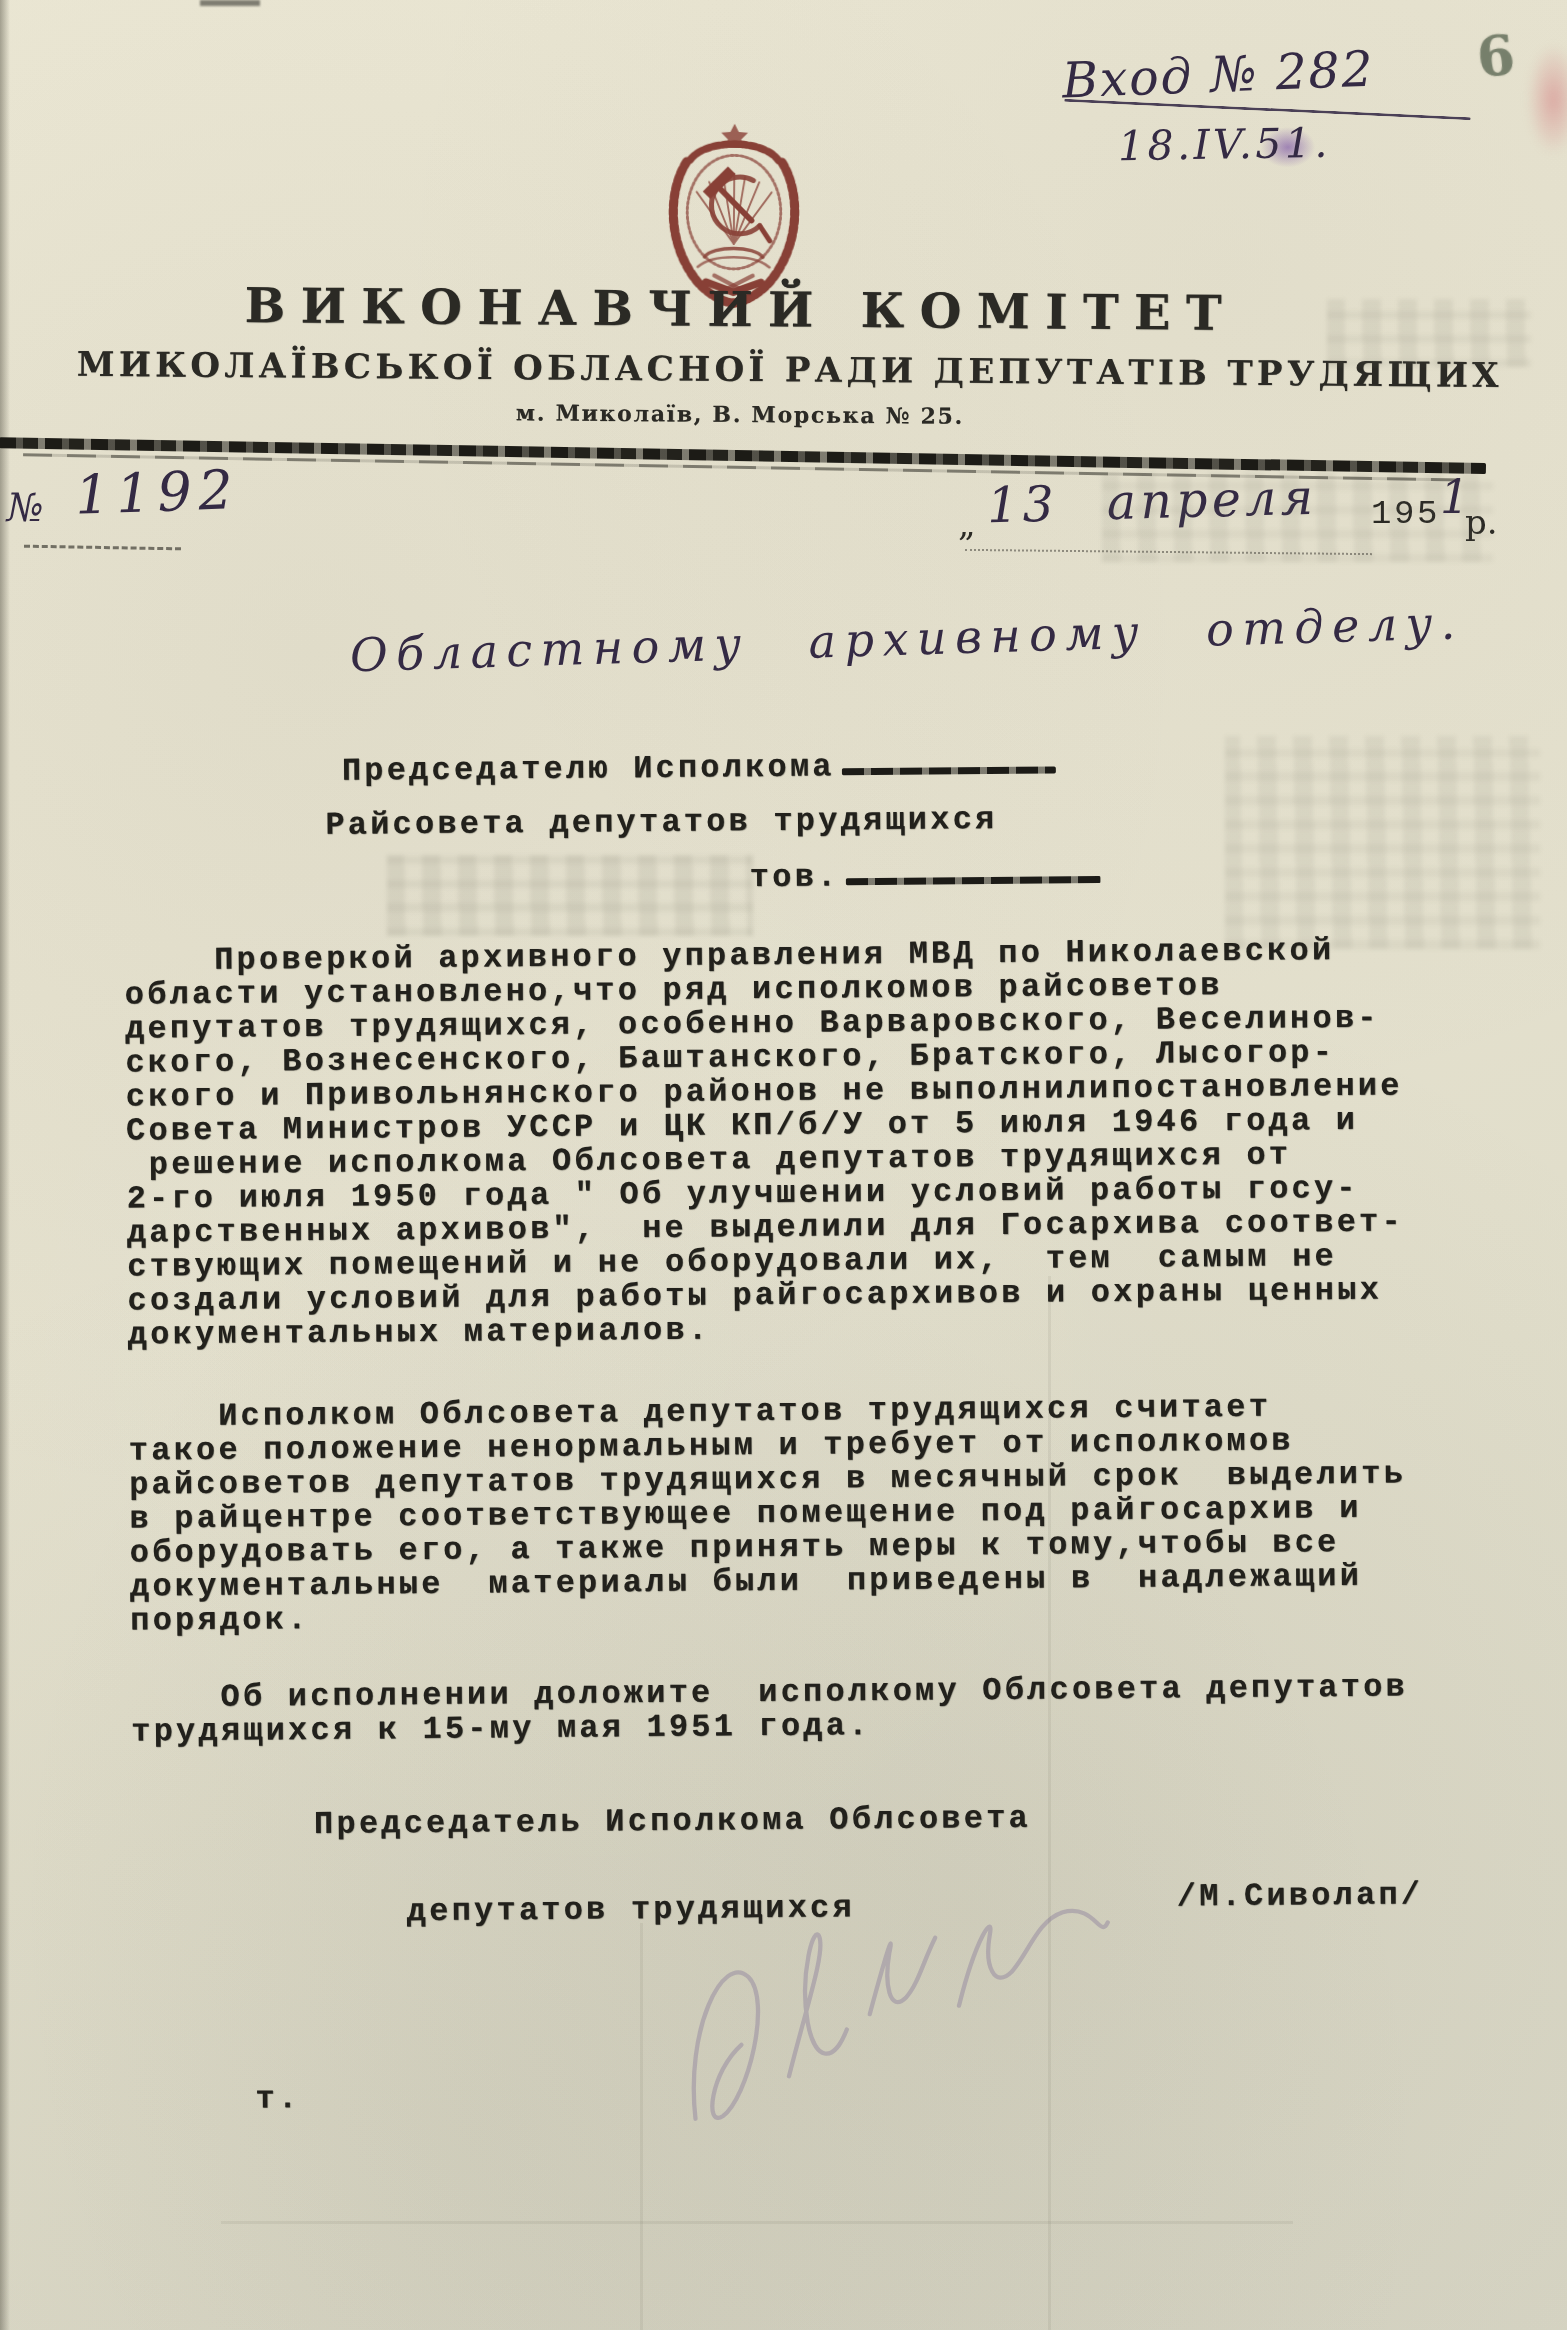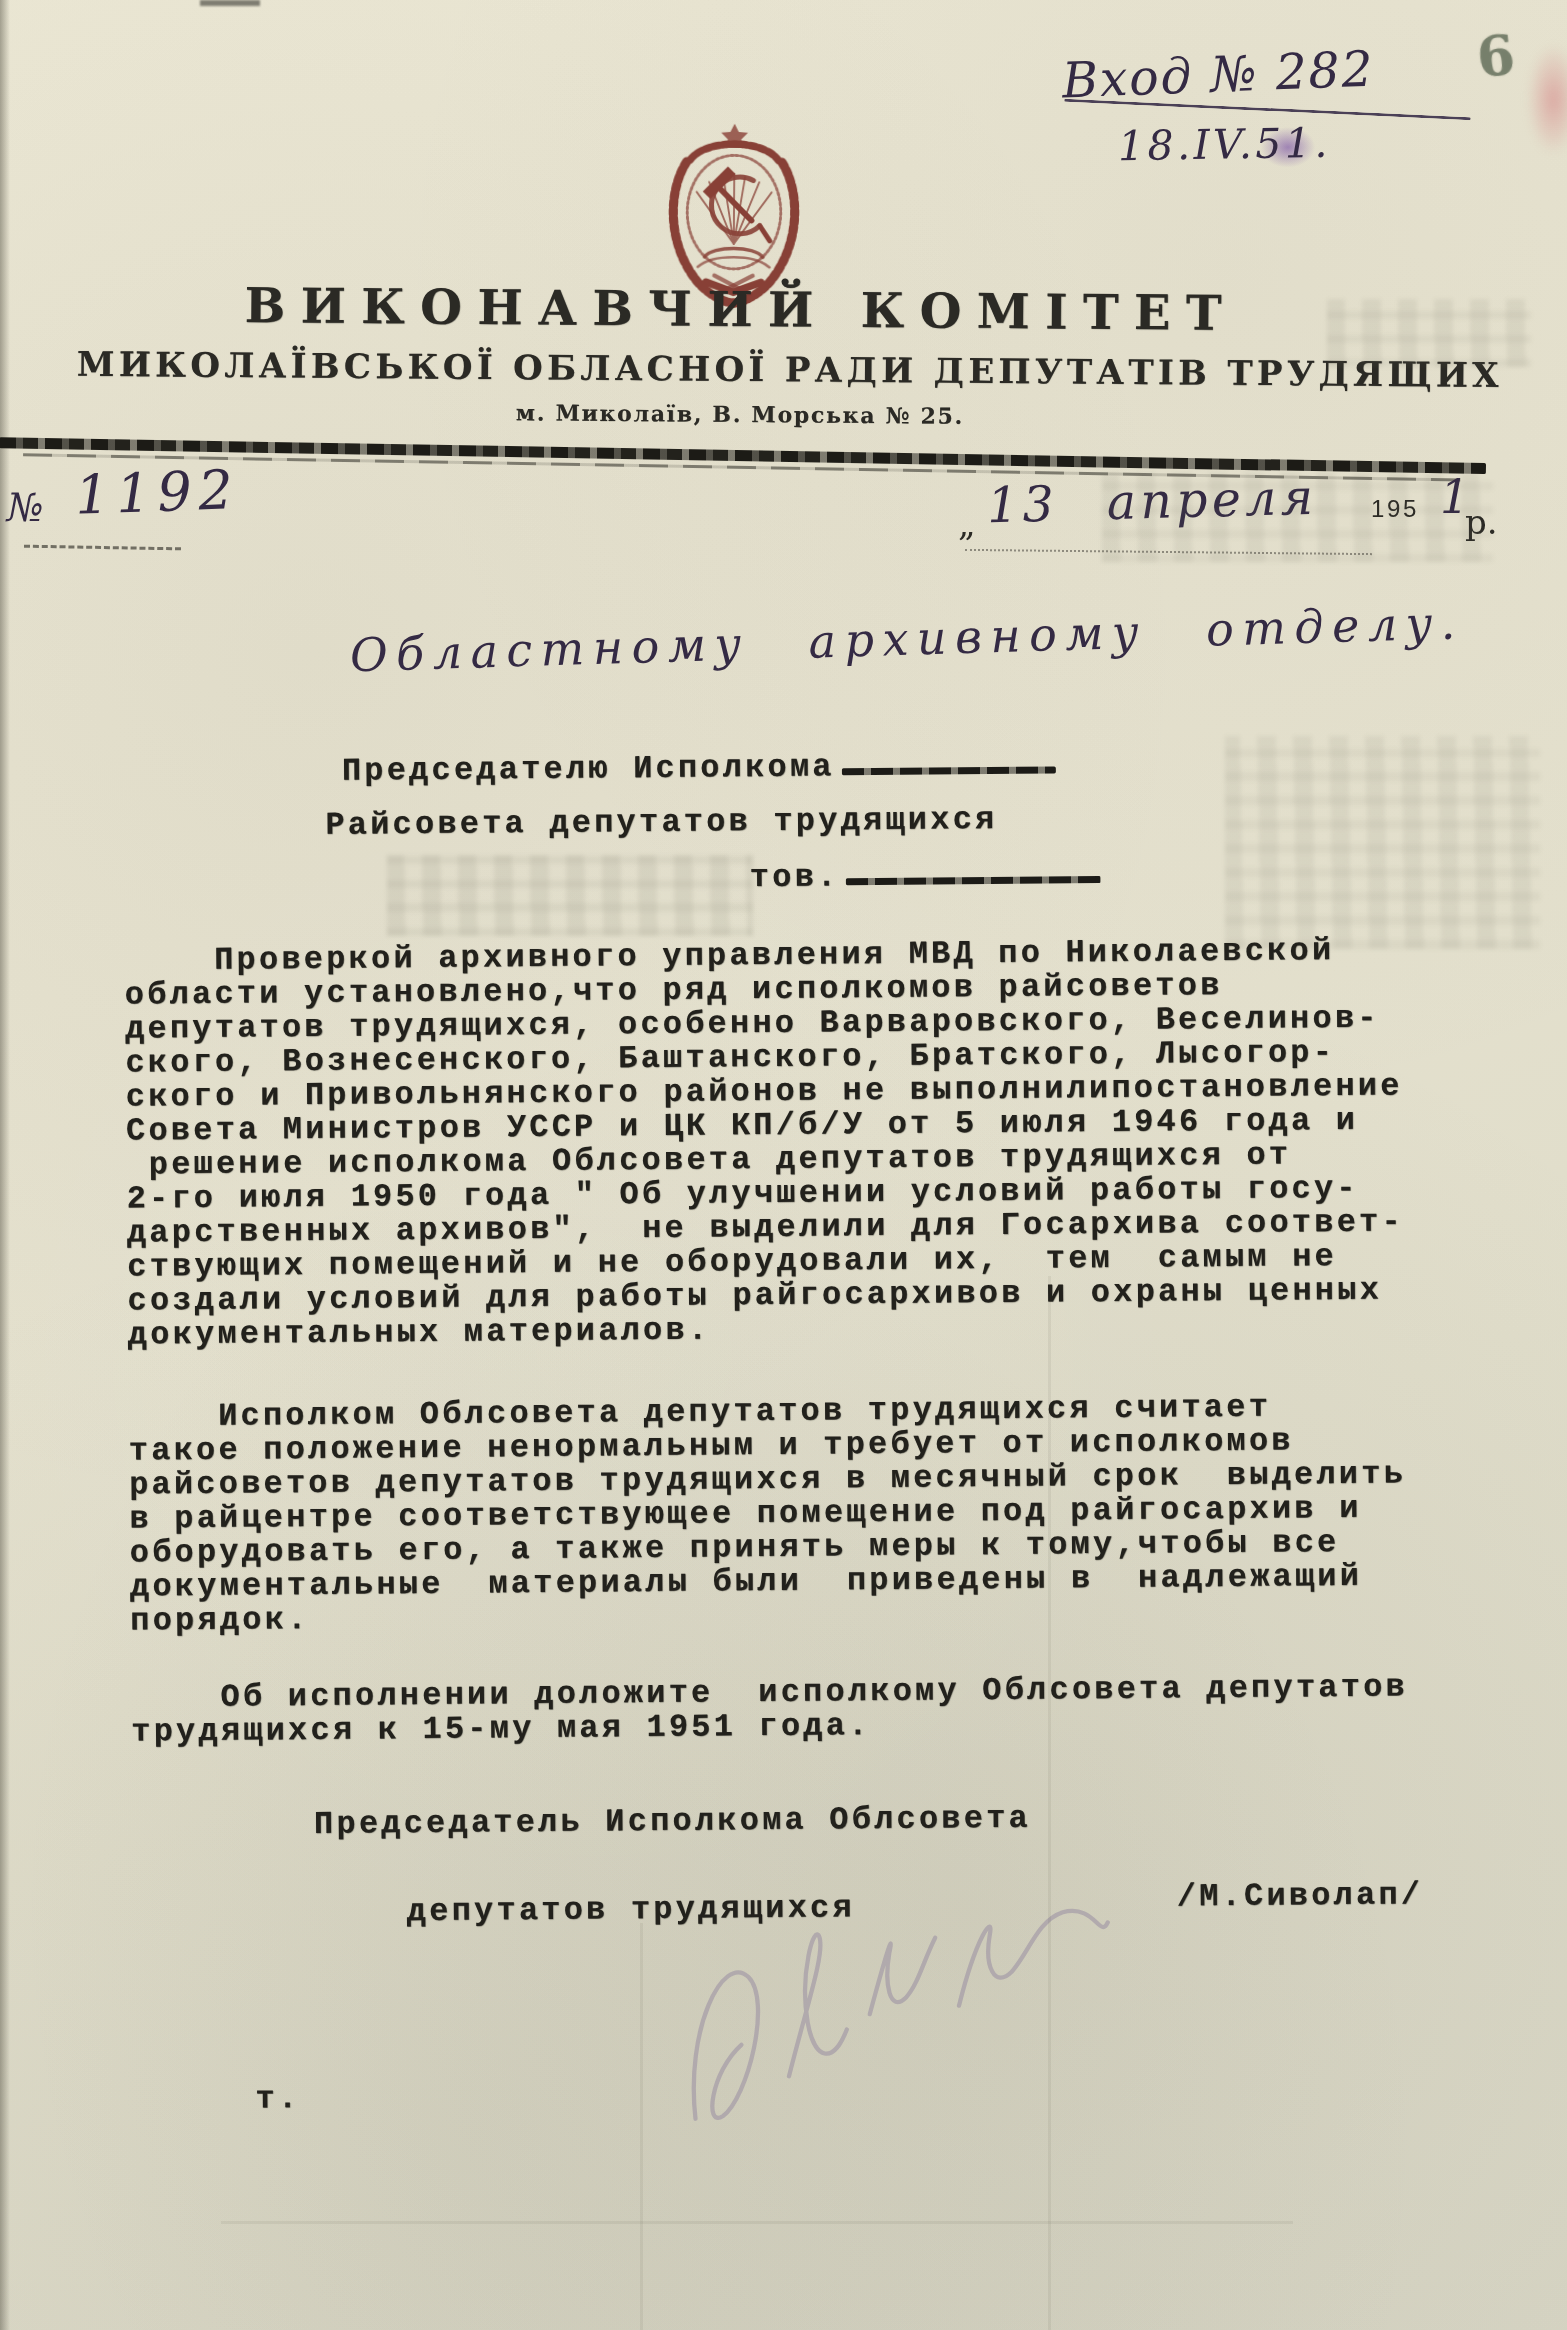--- a/index.html
+++ b/index.html
@@ -60,21 +60,21 @@
     transform:rotate(.55deg); transform-origin:left center;
     background:repeating-linear-gradient(90deg,#2a2922 0 29px, rgba(42,41,34,.3) 29px 44px); }
 
   
   .ref-no-sign { position:absolute; left:6.8px; top:485px; font-size:39px; }
   .ref-no-value { position:absolute; left:75px; top:461px; font-size:54px; letter-spacing:6.8px; transform:rotate(-2deg); }
   .ref-underline { position:absolute; left:24px; top:546px; width:157px; height:0;
     border-bottom:3.4px dashed rgba(38,36,30,.6); transform:rotate(1deg); }
   .date-open-quote { position:absolute; left:958px; top:504px; font-family:"DejaVu Serif",serif; font-size:34px; color:#2b2a25; }
   .date-day-month { position:absolute; left:987px; top:473px; font-size:49px; letter-spacing:4.3px; word-spacing:29px; transform:rotate(-1.5deg); white-space:nowrap; }
-  .date-year-printed { position:absolute; left:1371px; top:495px; font-family:Liberation Sans, sans-serif; font-size:24px; letter-spacing:2.6px; color:#2b2a25; }
+  .date-year-printed { position:absolute; left:1371px; top:495px; font-family:Liberation Mono, monospace; font-size:34px; letter-spacing:2.6px; color:#2b2a25; }
   .date-year-hand { position:absolute; left:1440px; top:470px; font-size:46px; }
   .date-suffix { position:absolute; left:1465px; top:502px; font-family:"DejaVu Serif",serif; font-size:34px; color:#2b2a25; }
   .date-underline { position:absolute; left:965px; top:551px; width:407px; height:0;
     border-bottom:2.6px dotted rgba(38,36,30,.45); transform:rotate(.6deg); }
 
   
   .bleed { position:absolute; filter:blur(2.1px); pointer-events:none;
     background:
       repeating-linear-gradient(89deg, rgba(95,95,80,.16) 0 18.7px, rgba(95,95,80,0) 18.7px 36px),
       repeating-linear-gradient(0deg, rgba(95,95,80,.12) 0 8.5px, transparent 8.5px 24px); }

